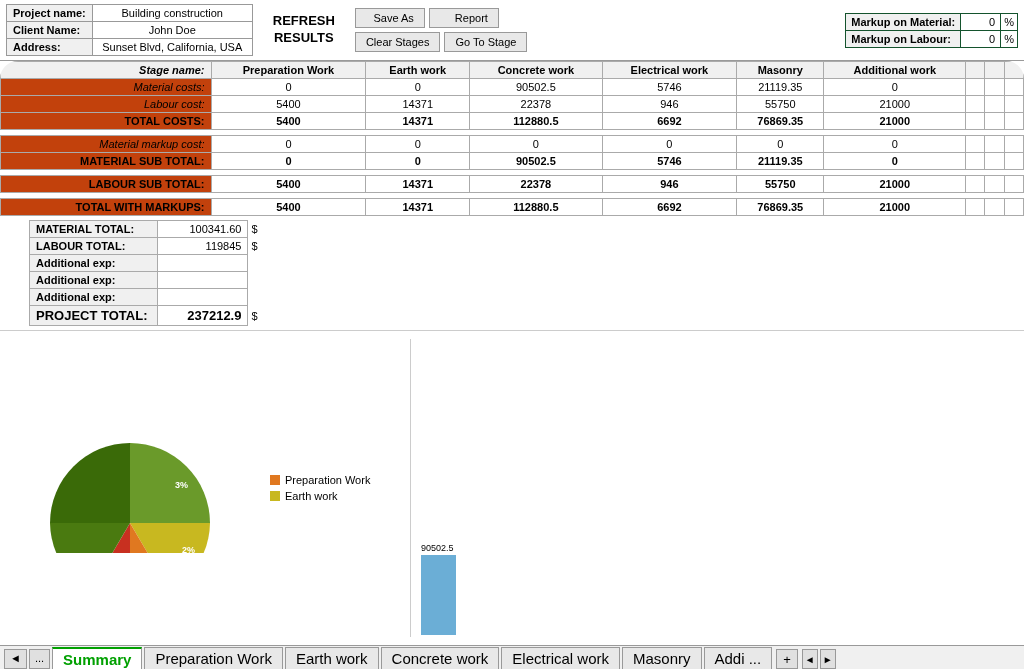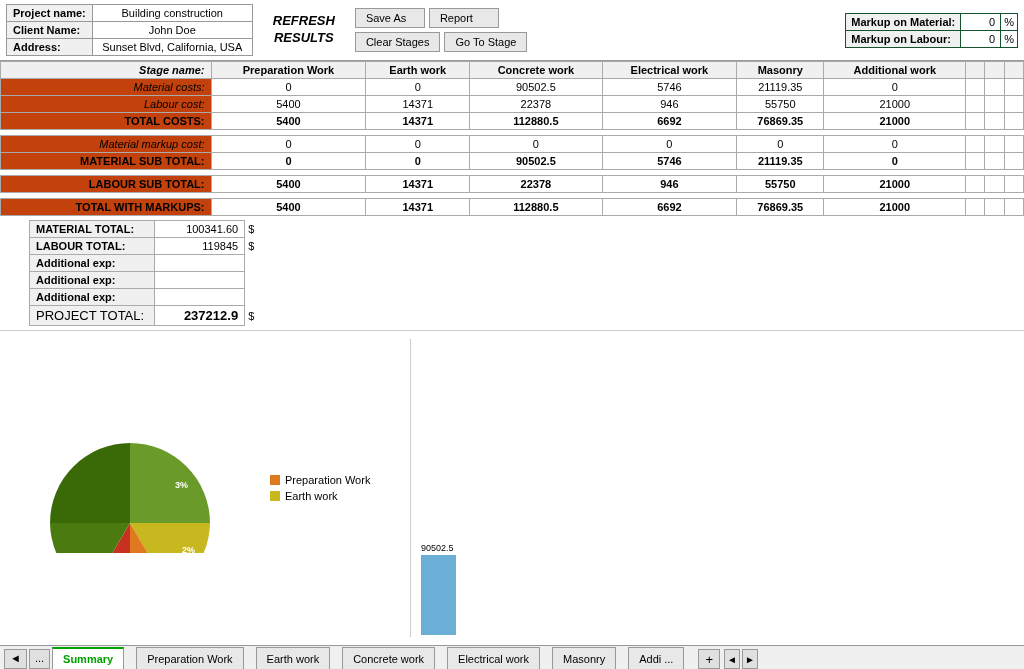--- a/index.html
+++ b/index.html
@@ -43,21 +43,20 @@
       text-align: center;
     }
 
     .refresh-btn-area {
       display: flex;
       flex-direction: column;
       align-items: center;
       justify-content: center;
       padding: 0 12px;
       flex-shrink: 0;
-      font-style: italic;
     }
     .refresh-btn {
       font-weight: bold;
       font-size: 13px;
       text-align: center;
       cursor: pointer;
       line-height: 1.3;
     }
 
     .action-buttons {
@@ -70,21 +69,21 @@
       display: flex;
       gap: 4px;
     }
     .action-btn {
       border: 1px solid #999;
       background: #e8e8e8;
       padding: 3px 10px;
       cursor: pointer;
       font-size: 11px;
       min-width: 70px;
-      text-align: left;
+      text-align: right;
     }
 
     .markup-area {
       margin-left: auto;
       flex-shrink: 0;
     }
     .markup-table {
       border-collapse: collapse;
       font-size: 11px;
     }
@@ -104,20 +103,21 @@
       text-align: center;
       padding: 2px 3px;
     }
 
     
     .main-content {
       flex: 1;
       display: flex;
       flex-direction: column;
       overflow: hidden;
+      border-radius: 18px;
     }
 
     .data-table-container {
       overflow-x: auto;
       flex-shrink: 0;
     }
 
     .data-table {
       border-collapse: collapse;
       font-size: 11px;
@@ -186,21 +186,21 @@
       background: #fff;
     }
     .totals-table td.dollar-sign {
       border: none;
       background: transparent;
       font-weight: normal;
       padding-left: 3px;
     }
     .totals-table tr.project-total td:first-child {
       font-size: 13px;
-      font-weight: normal;
+      font-weight: bold;
       text-transform: uppercase;
     }
     .totals-table tr.project-total td:nth-child(2) {
       font-size: 13px;
       font-weight: bold;
       text-align: right;
     }
 
     
     .chart-area {
@@ -266,26 +266,26 @@
       padding: 2px 5px;
       font-size: 11px;
       cursor: pointer;
       border: 1px solid #999;
       background: #e0e0e0;
       margin-right: 2px;
       height: 20px;
     }
     .tab {
       padding: 2px 10px;
-      font-size: 11px;
+      font-size: 15px;
       cursor: pointer;
       border: 1px solid #999;
       border-bottom: none;
       background: #e8e8e8;
-      margin-right: 12px;
+      margin-right: 2px;
       height: 22px;
       display: flex;
       align-items: center;
     }
     .tab.active {
       background: #fff;
       color: #00a000;
       font-weight: bold;
       border-top: 2px solid #00a000;
     }

